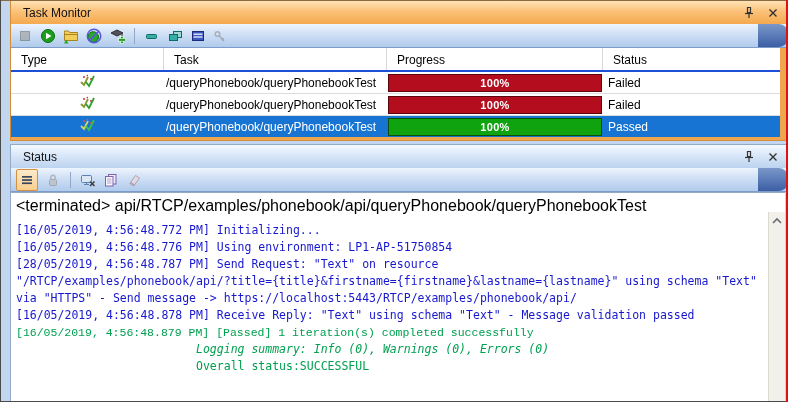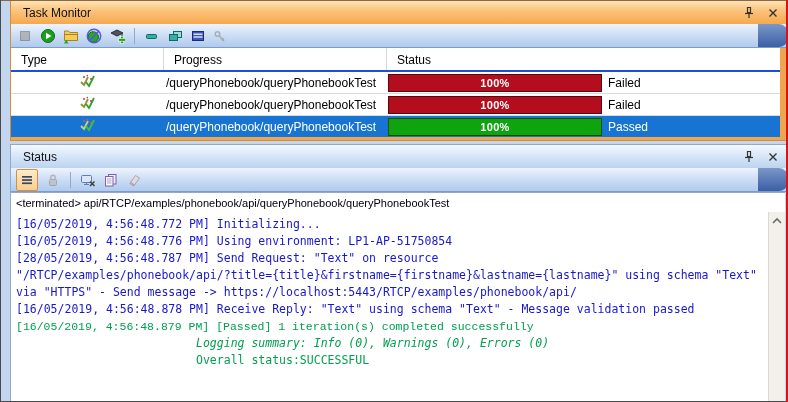--- a/index.html
+++ b/index.html
@@ -48,21 +48,21 @@
   .c-type{display:flex;justify-content:center;}
   .c-task{font-size:12px;white-space:nowrap;overflow:hidden;padding-left:2px;color:inherit;}
   .c-prog{padding:0 1px;}
   .pbar{height:16px;border:1px solid rgba(0,0,0,.5);color:#FFF;font-size:11px;font-weight:600;
         display:flex;align-items:center;justify-content:center;letter-spacing:.3px;}
   .c-stat{font-size:12px;padding-left:5px;color:inherit;}
 
   
   .console-body{flex:1;margin-right:3px;background:#FFF;position:relative;
                 border-top:1px solid #93A9C8;overflow:hidden;}
-  .terminated{font-size:11px;color:#000;padding:4px 0 3px 5px;white-space:nowrap;}
+  .terminated{font-size:16px;color:#000;padding:4px 0 3px 5px;white-space:nowrap;}
   .log{padding-top:4px;}
   .log-line{font-family:"DejaVu Sans Mono",monospace;font-size:11.5px;line-height:17px;
             white-space:pre;padding-left:5px;}
   .scrollbar{position:absolute;right:0;top:19px;bottom:0;width:16px;background:#F2F0EA;
              border-left:1px solid #DDD9CE;}
   .sb-btn{height:16px;display:flex;align-items:center;justify-content:center;}
 </style>
 </head>
 <body>
 
@@ -147,20 +147,21 @@
             <line x1="9" y1="12.5" x2="11" y2="10.5" stroke="#8F8F8F" stroke-width="1.4"></line>
             <line x1="7.8" y1="11.2" x2="9.3" y2="9.7" stroke="#8F8F8F" stroke-width="1.4"></line>
           </svg>
       </span>
       <span class="cap"></span>
     </div>
 
     <div class="tm-body">
       <div class="tm-header">
         <div class="hc">Type</div>
+        <div class="hc">Task</div>
         <div class="hc">Progress</div>
         <div class="hc">Status</div>
       </div>
 
       <div class="t-row">
         <div class="c-type">
           <span>
             <svg width="16" height="14">
                 <path d="M1 8 L4 11 L8 3" fill="none" stroke="#8A9630" stroke-width="1.8"></path>
                 <path d="M6 8 L9 12 L14 2" fill="none" stroke="#2FA12F" stroke-width="1.8"></path>

